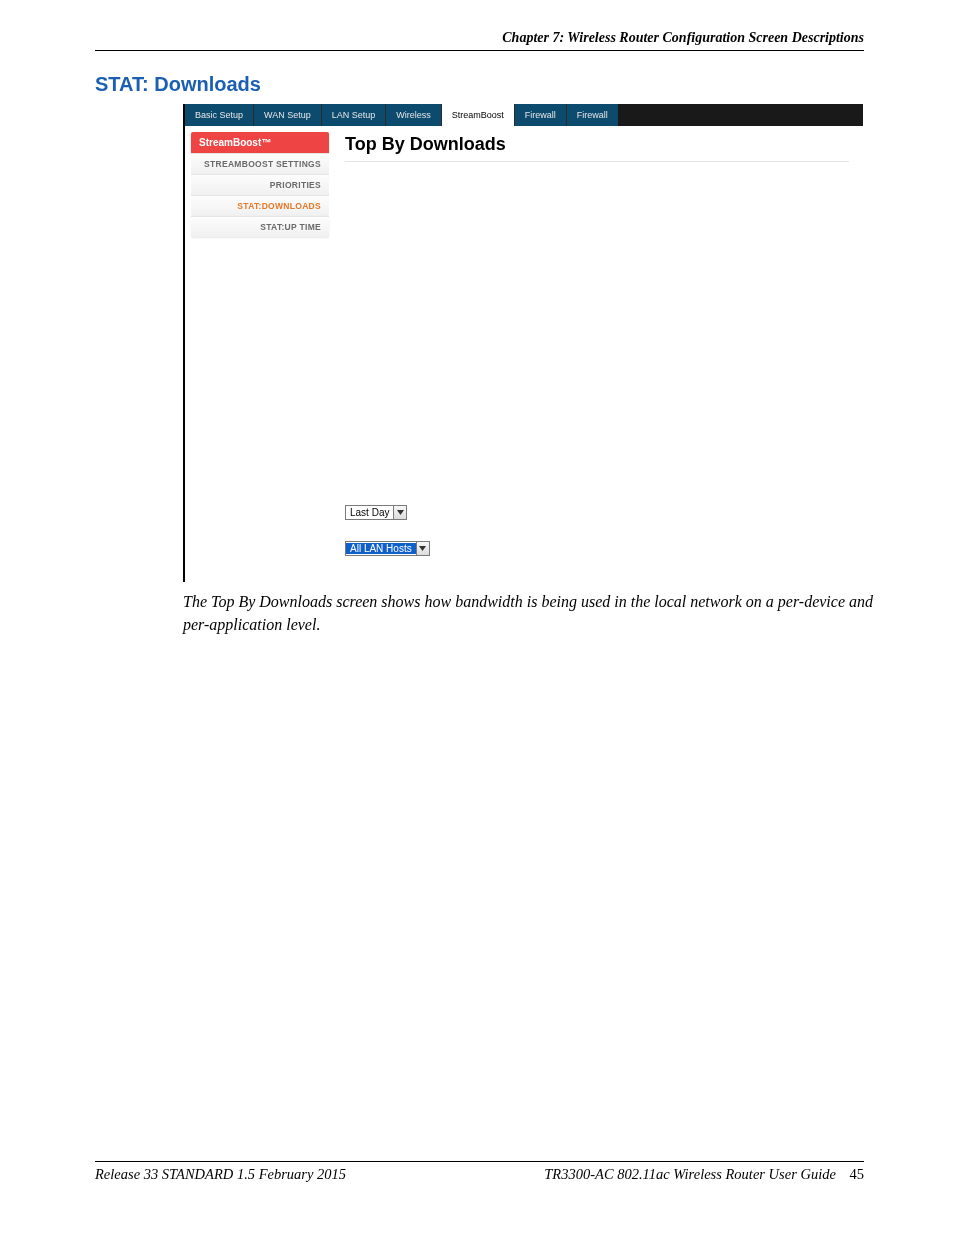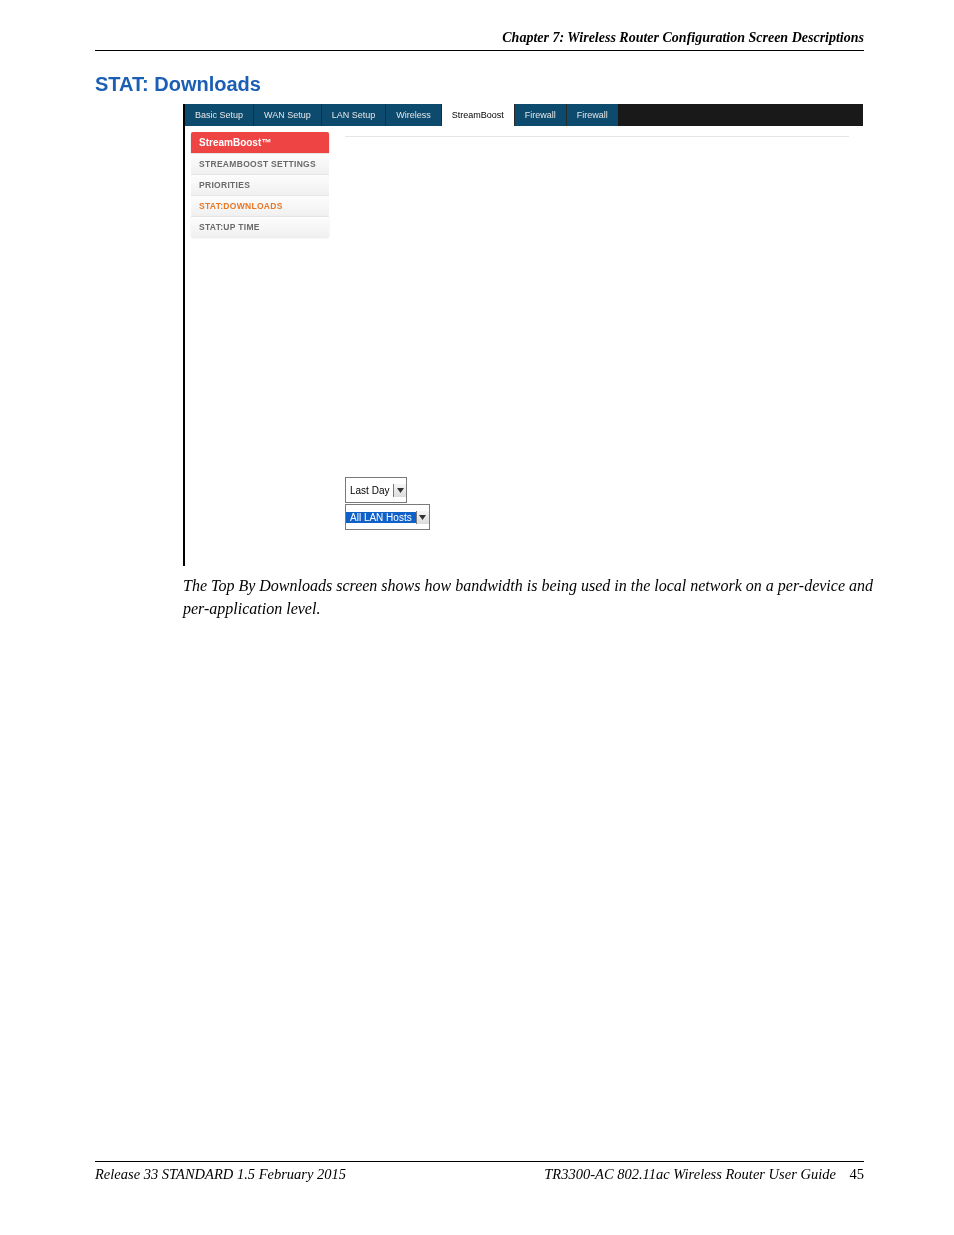--- a/index.html
+++ b/index.html
@@ -9,30 +9,30 @@
   .section-title { color: #1a5fb4; font-family: 'Trebuchet MS', Verdana, sans-serif; font-weight: bold; font-size: 20px; margin-bottom: 8px; margin-left: 0; }
   .screenshot-wrap { margin-left: 88px; margin-right: 0; width: 680px; border-left: 2px solid #000; }
   .shot { background: #fff; font-family: Arial, Helvetica, sans-serif; }
   .tabbar { display: flex; height: 22px; background: #19191a; }
   .tab { font-size: 9px; color: #e6e6e6; padding: 0 10px; display: flex; align-items: center; height: 22px; background: #0c4a6e; white-space: nowrap; }
   .tab.sep { border-right: 1px solid #2a2a2a; }
   .tab.active { background: #fff; color: #000; }
   .shot-body { display: flex; min-height: 440px; }
   .sidebar { width: 150px; background: #fff; padding: 6px 6px 0 6px; }
   .side-head { background: #ef4444; color: #fff; font-size: 10px; font-weight: bold; padding: 5px 8px; border-radius: 2px 2px 0 0; box-shadow: 0 1px 2px rgba(0,0,0,0.15); }
-  .side-item { background: linear-gradient(#fdfdfd,#f0f0f0); color: #6a6a6a; font-size: 8.5px; font-weight: bold; padding: 5px 8px; border-top: 1px solid #e5e5e5; letter-spacing: 0.3px; }
+  .side-item { background: linear-gradient(#fdfdfd,#f0f0f0); color: #6a6a6a; font-size: 8.5px; font-weight: bold; padding: 5px 8px; border-top: 1px solid #e5e5e5; letter-spacing: 0.3px; text-align: right; }
   .side-item.active { color: #e87726; }
   .side-item.last { border-radius: 0 0 2px 2px; box-shadow: 0 1px 2px rgba(0,0,0,0.1); }
   .content { flex: 1; padding: 8px 14px 8px 10px; background:#fff; }
   .content-title { font-size: 18px; font-weight: bold; font-family: Arial, sans-serif; margin-bottom: 6px; }
   .content-desc { font-size: 9.5px; color: #333; margin-bottom: 8px; }
   .hr-thin { height: 1px; background: #e5e5e5; margin: 2px 0 6px; }
   .chart-area { height: 330px; }
   .selects { margin-top: 4px; }
-  .sel { display: inline-flex; align-items: center; border: 1px solid #7a7a7a; background: #fff; font-size: 10px; height: 26px; margin-bottom: 1px; }
+  .sel { display: inline-flex; align-items: center; border: 1px solid #7a7a7a; background: #fff; font-size: 10px; height: 15px; margin-bottom: 18px; }
   .sel-text { padding: 0 4px; }
   .sel.highlight .sel-text { background: #1060c9; color: #fff; }
   .sel-btn { width: 13px; height: 13px; border-left: 1px solid #7a7a7a; background: linear-gradient(#f6f6f6,#dcdcdc); display:flex; align-items:center; justify-content:center; }
   .sel-btn svg { display:block; }
   .caption { font-family: Georgia, serif; font-size: 16px; line-height: 1.45; margin: 8px 0 0 88px; width: 690px; font-style: italic; }
   .footer { position: absolute; left: 95px; right: 90px; bottom: 52px; border-top: 1.5px solid #000; padding-top: 4px; display: flex; justify-content: space-between; font-style: italic; font-family: Georgia, serif; font-size: 14.5px; }
   .footer .pnum { font-style: normal; margin-left: 10px; }
 </style>
 </head>
 <body>
@@ -58,20 +58,21 @@
       <div class="shot-body">
         <div class="sidebar">
           <div class="side-head">StreamBoost™</div>
           <div class="side-item">STREAMBOOST SETTINGS</div>
           <div class="side-item">PRIORITIES</div>
           <div class="side-item active">STAT:DOWNLOADS</div>
           <div class="side-item last">STAT:UP TIME</div>
         </div>
 
         <div class="content">
+          <div class="content-title">Top By Downloads</div>
           <div class="hr-thin"></div>
           <div class="chart-area"></div>
 
           <div class="selects">
             <div>
               <span class="sel">
                 <span class="sel-text">Last Day</span>
                 <span class="sel-btn">
                   <svg width="7" height="5" viewBox="0 0 7 5">
                       <polygon points="0,0 7,0 3.5,5" fill="#333"></polygon>

